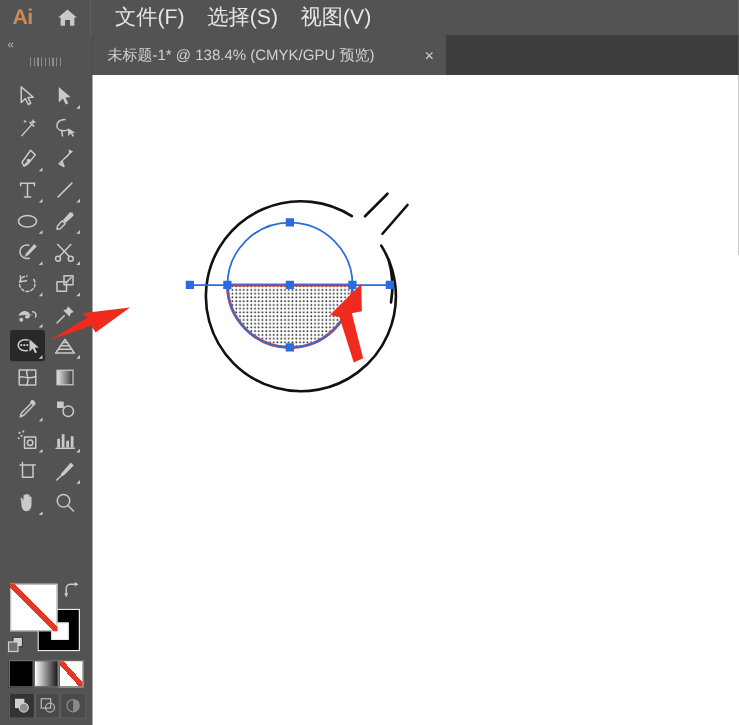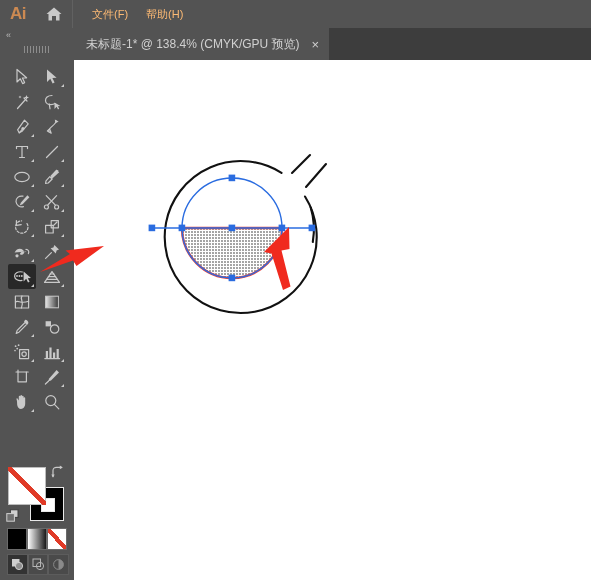--- a/index.html
+++ b/index.html
@@ -20,32 +20,33 @@
     width:36px;height:28px;display:flex;align-items:center;justify-content:center;
     color:#cd8a52;font-size:17px;font-weight:bold;letter-spacing:-0.5px;
     font-family:"Liberation Sans",sans-serif;
   }
   .home-btn{
     width:36px;height:28px;display:flex;align-items:center;justify-content:center;
   }
   .menu-sep{width:1px;height:28px;background:#616161;}
   .menu-items{display:flex;align-items:center;padding-left:10px;}
   .menu-item{
-    color:#fdba74;font-size:11px;padding:0 9px;line-height:28px;white-space:nowrap;
+    color:#e5e5e5;font-size:17px;padding:0 9px;line-height:28px;white-space:nowrap;
   }
 
   
   .tabbar{
     position:absolute;left:74px;top:28px;width:517px;height:32px;
     background:#3d3d3d;
   }
   .doc-tab{
     position:absolute;left:0;top:0;height:32px;
     background:#535353;display:flex;align-items:center;padding:0 10px 0 12px;
     box-sizing:border-box;
+    gap:28px;
   }
   .doc-tab-title{color:#d0d0d0;font-size:12px;white-space:nowrap;}
   .doc-tab-close{
     color:#cfcfcf;font-size:13px;margin-left:12px;line-height:1;
   }
 
   
   .panel-head{
     position:absolute;left:0;top:28px;width:74px;height:32px;background:#535353;
   }
@@ -133,21 +134,22 @@
   <div class="menubar">
     <div class="ai-logo">Ai</div>
     <div class="home-btn">
       <svg width="18" height="16" viewBox="0 0 18 16" aria-hidden="true">
         <path d="M9 1.5 L16.5 8 L14.5 8 L14.5 14.5 L11 14.5 L11 10 L7 10 L7 14.5 L3.5 14.5 L3.5 8 L1.5 8 Z" fill="#c9c9c9"></path>
       </svg>
     </div>
     <div class="menu-sep"></div>
     <div class="menu-items">
       <div class="menu-item">文件(F)</div>
-      <div class="menu-item">帮助(H)</div>
+      <div class="menu-item">选择(S)</div>
+      <div class="menu-item">视图(V)</div>
     </div>
   </div>
 
   <div class="panel-head">
     <div class="collapse-btn">«</div>
     <div class="grip"></div>
   </div>
 
   <div class="tabbar">
     <div class="doc-tab">

